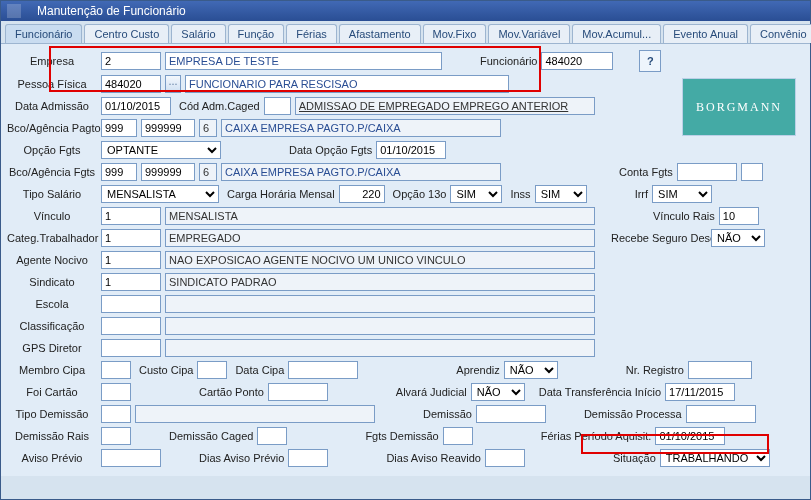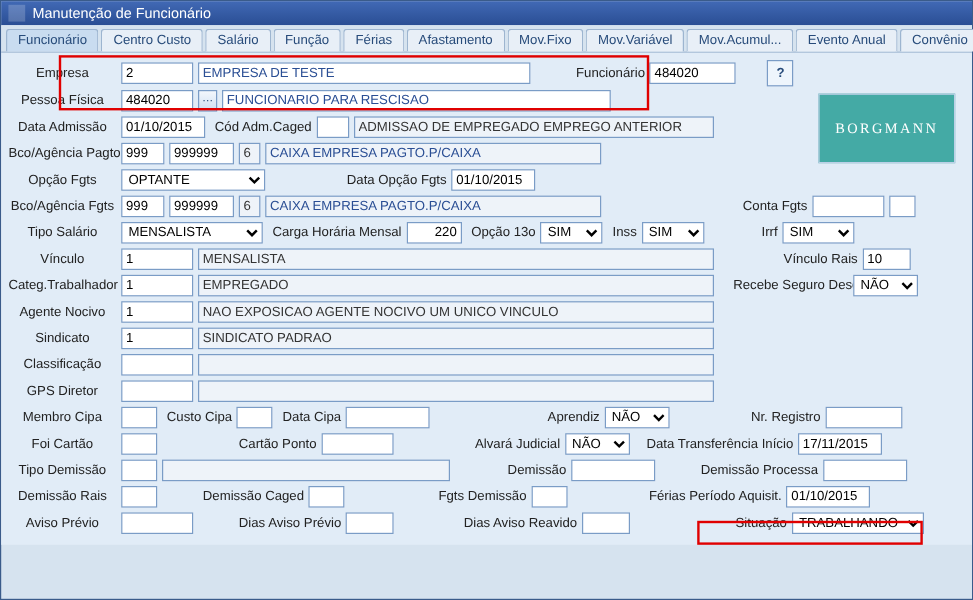--- a/index.html
+++ b/index.html
@@ -17,21 +17,21 @@
     background: #d6e3ef;
     border: 1px solid #3a5b8a;
   }
   .titlebar {
     background: linear-gradient(#4169b5, #2a4e94);
     color: #fff;
     padding: 3px 6px;
     font-size: 12px;
     display: flex;
     align-items: center;
-    gap: 6px;
+    gap: 16px;
     text-align: center;
   }
   .titlebar .icon {
     width: 14px; height: 14px; background: #fff3; display:inline-block;
   }
   .tabs {
     display: flex;
     background: #d6e3ef;
     border-bottom: 1px solid #9db5d0;
     padding: 3px 4px 0 4px;
@@ -171,21 +171,21 @@
       <input class="fld" style="width: 60px;" value="484020">
       <span class="lookup">⋯</span>
       <input class="fld" style="width: 324px; color: rgb(42, 78, 148);" value="FUNCIONARIO PARA RESCISAO">
     </div>
 
     <div class="row">
       <span class="lbl w90">Data Admissão</span>
       <input class="fld" style="width: 70px;" value="01/10/2015">
       <span class="lbl wauto">Cód Adm.Caged</span>
       <input class="fld" style="width: 26px; padding-left: 22px;" value="20">
-      <input class="fld ro" style="width: 300px;" readonly="" value="ADMISSAO DE EMPREGADO EMPREGO ANTERIOR">
+      <input class="fld ro" style="width: 300px; text-decoration: underline;" readonly="" value="ADMISSAO DE EMPREGADO EMPREGO ANTERIOR">
     </div>
 
 
     <div class="row">
       <span class="lbl w90">Bco/Agência Pagto</span>
       <input class="fld" style="width: 36px;" value="999">
       <input class="fld" style="width: 54px;" value="999999">
       <input class="fld ro" style="width: 18px;" readonly="" value="6">
       <input class="fld ro" style="width: 280px; color: rgb(42, 78, 148);" readonly="" value="CAIXA EMPRESA PAGTO.P/CAIXA">
     </div>
@@ -243,20 +243,25 @@
       <input class="fld" style="width: 60px;" value="1">
       <input class="fld ro" style="width: 430px;" readonly="" value="NAO EXPOSICAO AGENTE NOCIVO UM UNICO VINCULO">
     </div>
 
     <div class="row">
       <span class="lbl w90">Sindicato</span>
       <input class="fld" style="width: 60px;" value="1">
       <input class="fld ro" style="width: 430px;" readonly="" value="SINDICATO PADRAO">
     </div>
 
+    <div class="row">
+      <span class="lbl w90">Escola</span>
+      <input class="fld" style="width: 60px;" value="">
+      <input class="fld ro" style="width: 430px;" readonly="" value="">
+    </div>
 
     <div class="row">
       <span class="lbl w90">Classificação</span>
       <input class="fld" style="width: 60px;" value="">
       <input class="fld ro" style="width: 430px;" readonly="" value="">
     </div>
 
     <div class="row">
       <span class="lbl w90">GPS Diretor</span>
       <input class="fld" style="width: 60px;" value="">

